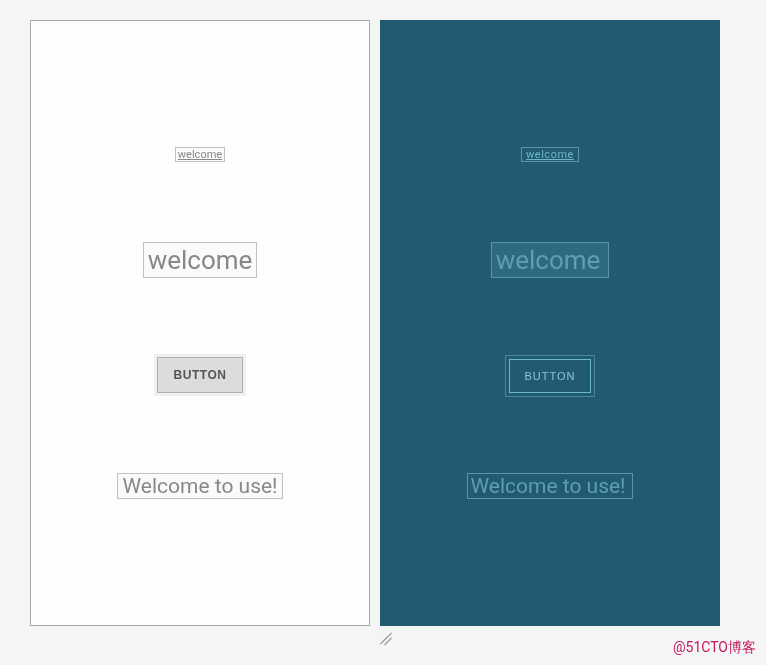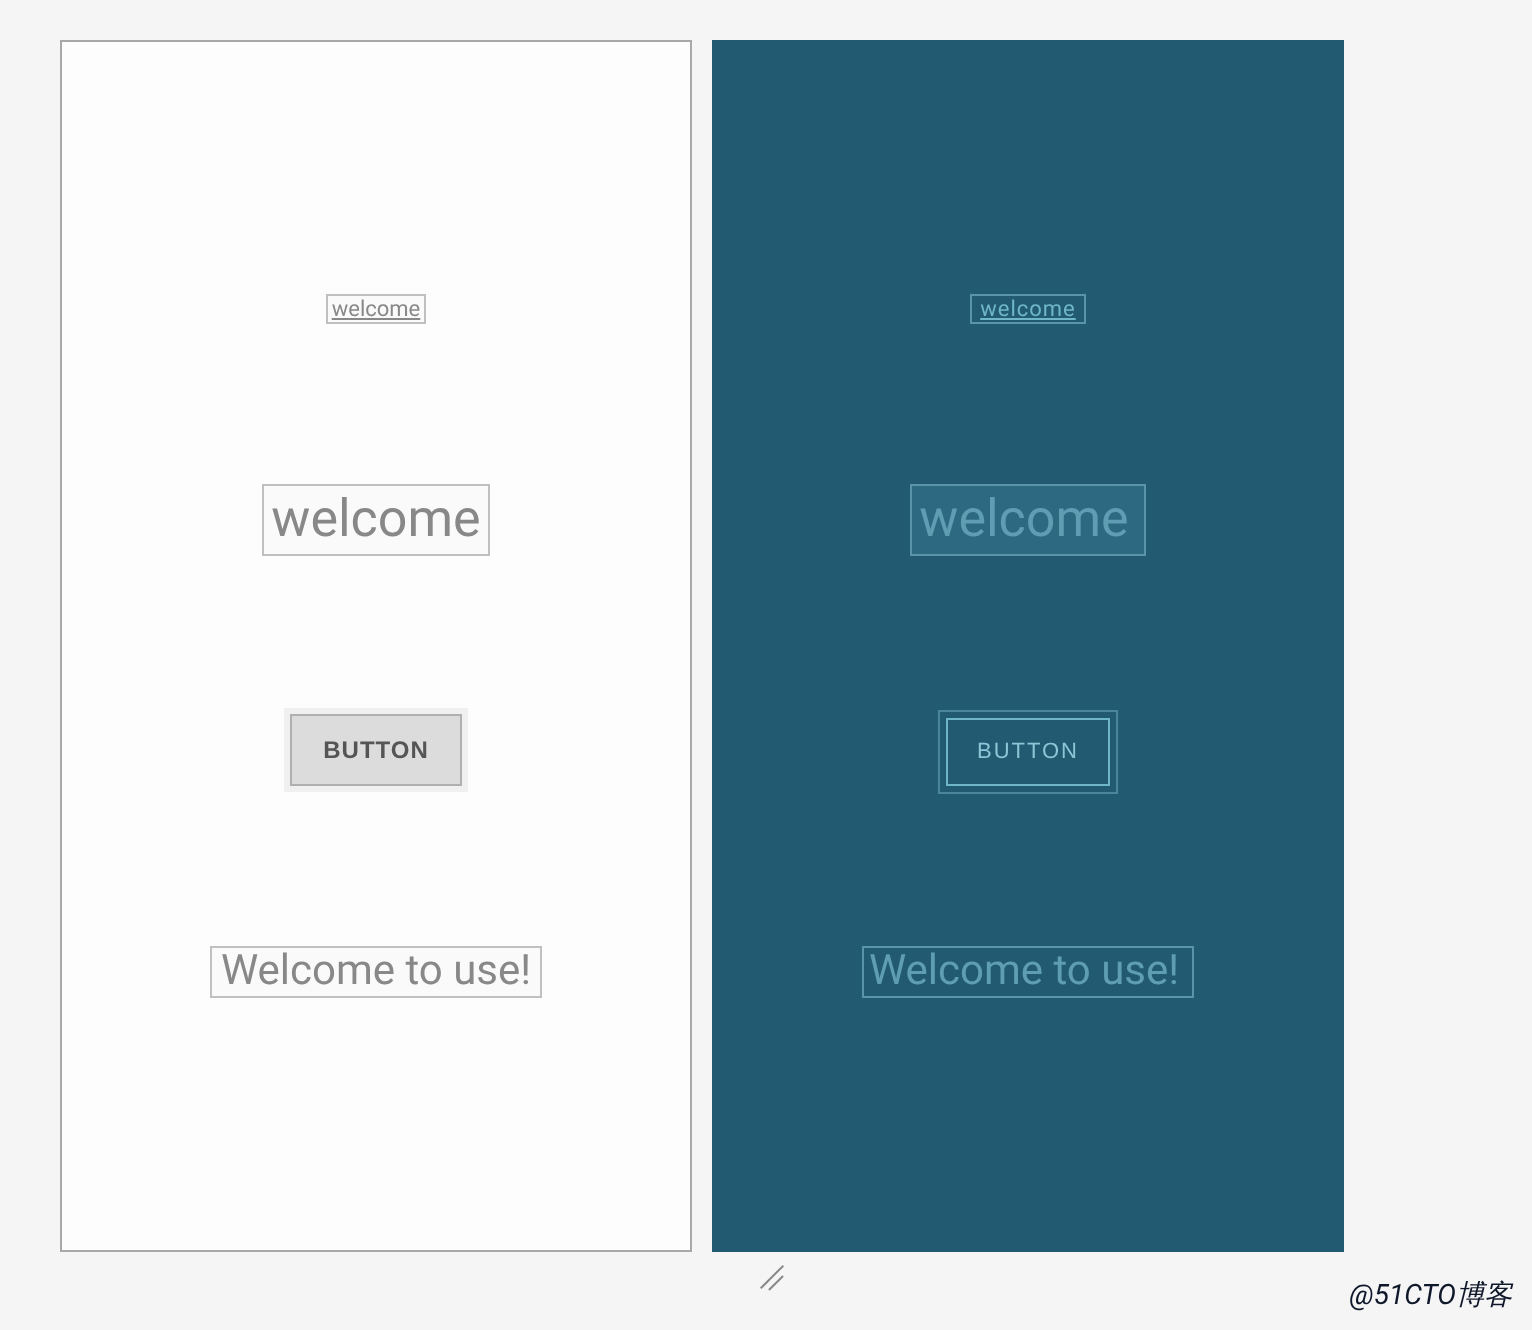--- a/index.html
+++ b/index.html
@@ -14,21 +14,21 @@
       height: 665px;
       position: relative;
       overflow: hidden;
     }
     .container {
       display: flex;
       gap: 10px;
       padding: 20px 30px;
     }
     .panel {
-      width: 316px;
+      width: 340px;
       height: 606px;
       display: flex;
       flex-direction: column;
       align-items: center;
       justify-content: space-around;
       padding: 86px 0;
     }
     .panel-light {
       background: #fdfdfd;
       border: 1px solid #a8a8a8;
@@ -137,23 +137,22 @@
       height: 1px;
       top: 9px;
       left: 3px;
     }
     
     .watermark {
       position: absolute;
       bottom: 8px;
       right: 10px;
       font-size: 14px;
-      color: #0f172a;
+      color: #be185d;
       font-weight: 400;
-      font-style: italic;
     }
   </style>
 </head>
 <body>
 
 <div class="container">
 
   <div class="panel panel-light">
     <a href="#" class="light-link">welcome</a>
     <div class="light-edittext">welcome</div>

